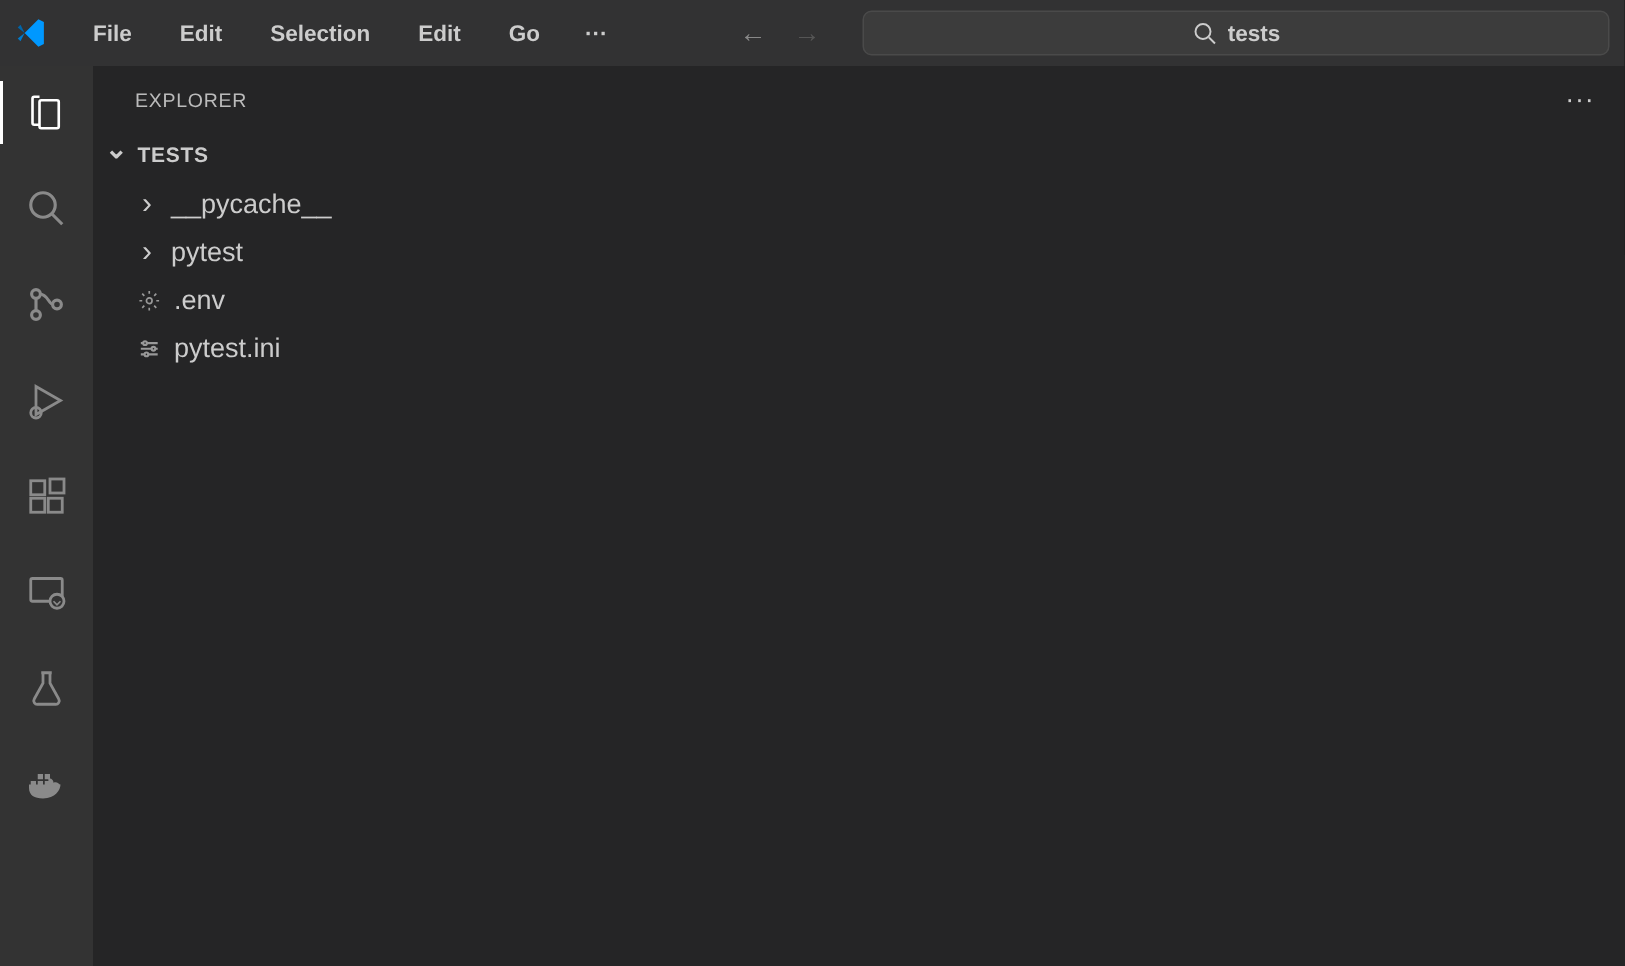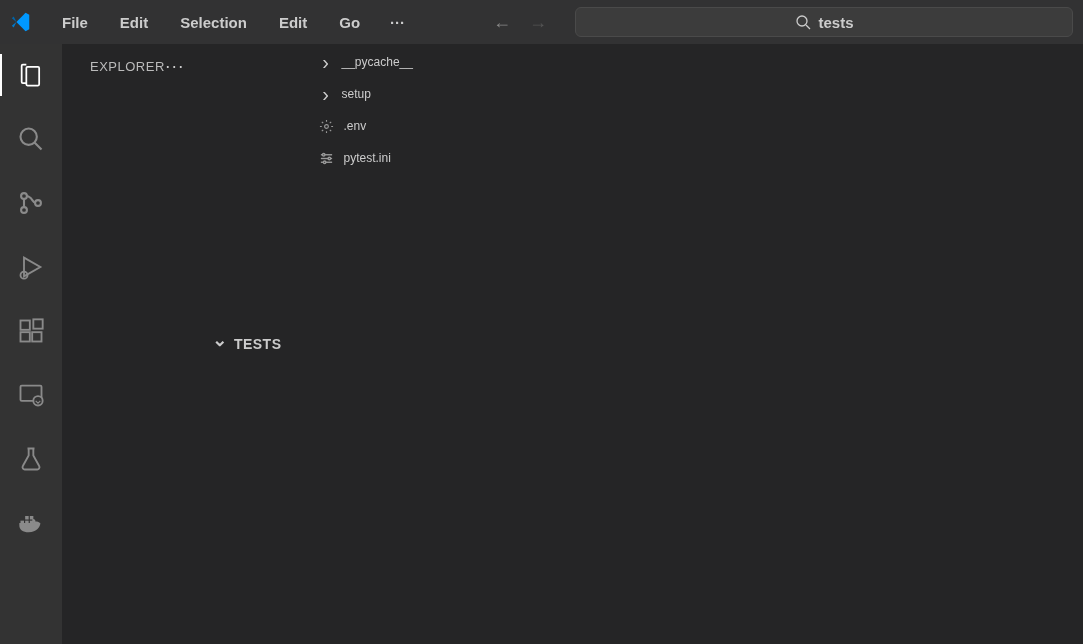--- a/index.html
+++ b/index.html
@@ -78,21 +78,21 @@
     position: absolute;
     left: -16px; top: -6px; bottom: -6px;
     width: 2px;
     background: #ffffff;
   }
   .activity-icon svg { width: 28px; height: 28px; }
   .sidebar {
     flex: 1;
     background: #252526;
     display: flex;
-    flex-direction: row;
+    flex-direction: column;
   }
   .sidebar-header {
     height: 44px;
     display: flex;
     align-items: center;
     justify-content: space-between;
     padding: 0 20px 0 28px;
     color: #bbbbbb;
     font-size: 13px;
     letter-spacing: 0.5px;
@@ -111,21 +111,21 @@
   }
   .tree { padding-top: 2px; }
   .tree-item {
     display: flex;
     align-items: center;
     height: 32px;
     padding-left: 28px;
     gap: 8px;
     color: #cccccc;
     cursor: pointer;
-    font-size: 12px;
+    font-size: 18px;
   }
   .tree-item.selected { background: #37373d; }
   .tree-item .twisty {
     width: 16px;
     color: #cccccc;
     display: flex; align-items: center; justify-content: center;
   }
   .tree-item .file-icon {
     width: 18px;
     display: flex; align-items: center; justify-content: center;
@@ -235,21 +235,21 @@
       <span class="chev chev-down"></span>
       <span>TESTS</span>
     </div>
     <div class="tree">
       <div class="tree-item">
         <span class="twisty chev chev-right"></span>
         <span>__pycache__</span>
       </div>
       <div class="tree-item">
         <span class="twisty chev chev-right"></span>
-        <span>setup</span>
+        <span>pytest</span>
       </div>
       <div class="tree-item">
         <span class="file-icon">
           <svg viewBox="0 0 16 16" width="15" height="15" fill="none" stroke="currentColor" stroke-width="1.2">
               <circle cx="8" cy="8" r="2"></circle>
               <path d="M8 1v2M8 13v2M1 8h2M13 8h2M3 3l1.5 1.5M11.5 11.5L13 13M3 13l1.5-1.5M11.5 4.5L13 3"></path>
             </svg>
         </span>
         <span>.env</span>
       </div>

